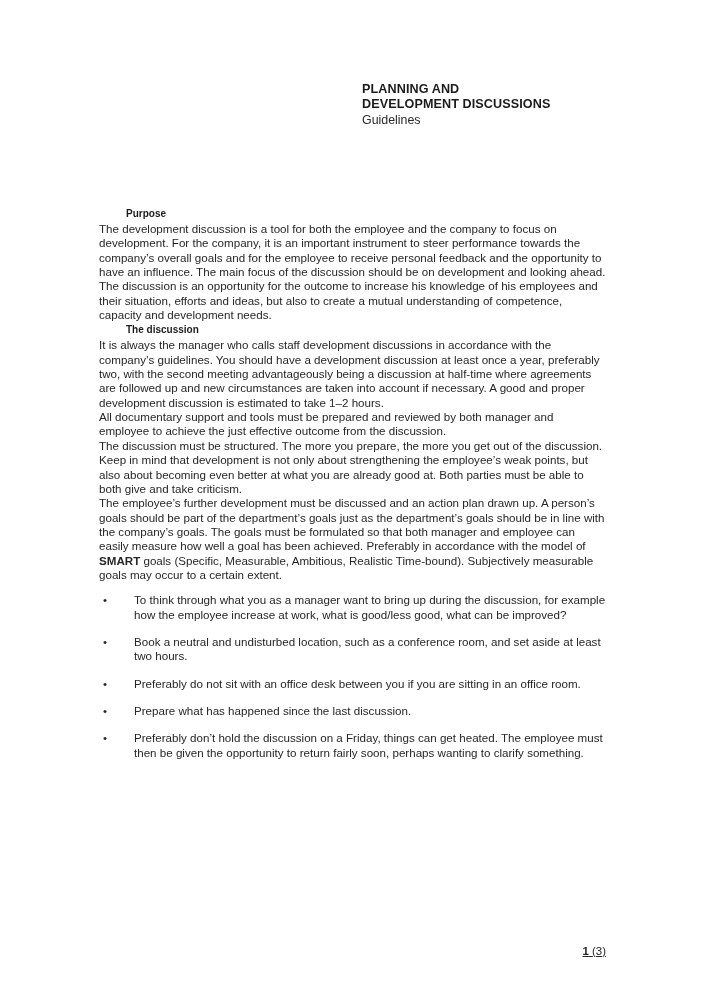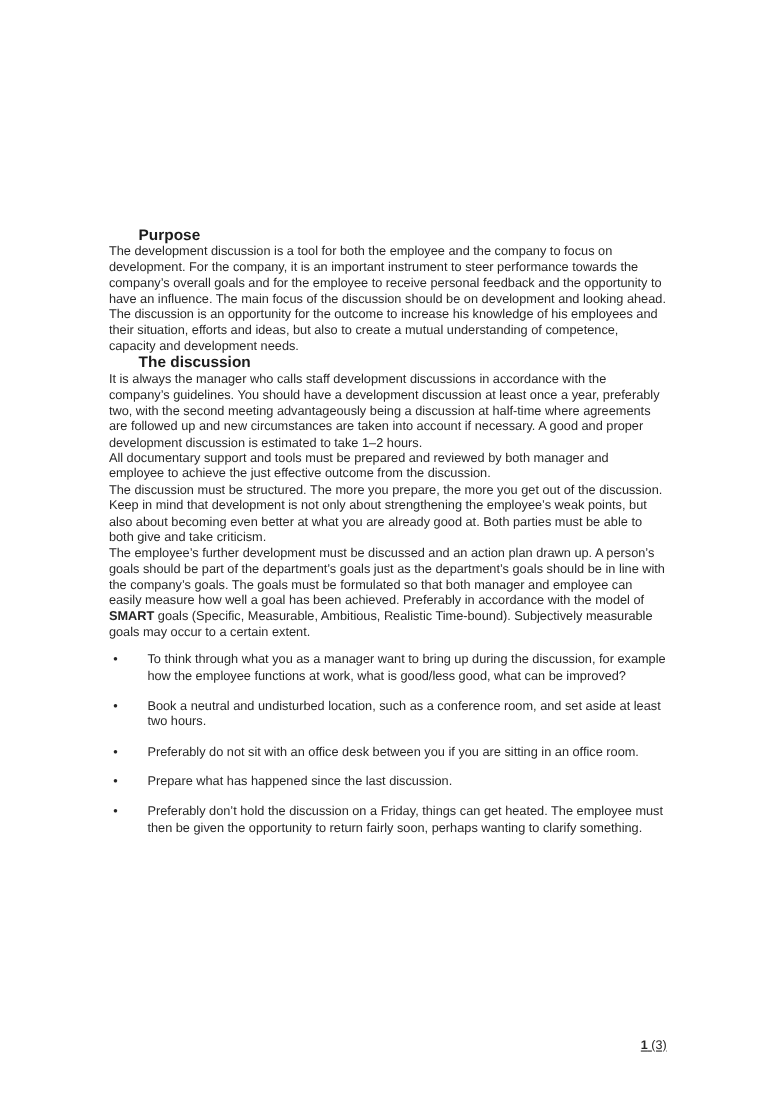--- a/index.html
+++ b/index.html
@@ -47,21 +47,21 @@
 
   
   .content {
     position: absolute;
     left: 99px;
     top: 206px;
     width: 507px;
   }
 
   h2.section-heading {
-    font-size: 14px;
+    font-size: 10px;
     font-weight: bold;
     line-height: 15px;
     margin: 0 0 1px 0;
     color: #1b1b1b;
     padding-left: 27px;
   }
 
   p.para {
     font-size: 11.6px;
     line-height: 14.35px;
@@ -117,37 +117,42 @@
   }
   .footer .page-total {
     font-weight: normal;
   }
 </style>
 </head>
 <body>
 
 <div class="page">
 
+  <div class="doc-header">
+    <div class="title-line">PLANNING AND</div>
+    <div class="title-line">DEVELOPMENT DISCUSSIONS</div>
+    <div class="subtitle">Guidelines</div>
+  </div>
 
   <div class="content">
 
     <h2 class="section-heading">Purpose</h2>
     <p class="para">The development discussion is a tool for both the employee and the company to focus on development. For the company, it is an important instrument to steer performance towards the company’s overall goals and for the employee to receive personal feedback and the opportunity to have an influence. The main focus of the discussion should be on development and looking ahead.</p>
     <p class="para gap-para">The discussion is an opportunity for the outcome to increase his knowledge of his employees and their situation, efforts and ideas, but also to create a mutual understanding of competence, capacity and development needs.</p>
 
     <h2 class="section-heading gap-section">The discussion</h2>
     <p class="para">It is always the manager who calls staff development discussions in accordance with the company’s guidelines. You should have a development discussion at least once a year, preferably two, with the second meeting advantageously being a discussion at half-time where agreements are followed up and new circumstances are taken into account if necessary. A good and proper development discussion is estimated to take 1–2 hours.</p>
     <p class="para gap-para">All documentary support and tools must be prepared and reviewed by both manager and employee to achieve the just effective outcome from the discussion.</p>
     <p class="para gap-para">The discussion must be structured. The more you prepare, the more you get out of the discussion. Keep in mind that development is not only about strengthening the employee’s weak points, but also about becoming even better at what you are already good at. Both parties must be able to both give and take criticism.</p>
     <p class="para gap-para"><span>The employee’s further development must be discussed and an action plan drawn up. A person’s goals should be part of the department’s goals just as the department’s goals should be in line with the company’s goals. The goals must be formulated so that both manager and employee can easily measure how well a goal has been achieved. Preferably in accordance with the model of </span><b class="inline-bold">SMART</b><span> goals (Specific, Measurable, Ambitious, Realistic Time-bound). Subjectively measurable goals may occur to a certain extent.</span></p>
 
     <ul class="bullets">
       <li>
         <span class="bullet-dot">•</span>
-        <span>To think through what you as a manager want to bring up during the discussion, for example how the employee functions at work, what is good/less good, what can be improved?</span>
+        <span>To think through what you as a manager want to bring up during the discussion, for example how the employee increase at work, what is good/less good, what can be improved?</span>
       </li>
       <li>
         <span class="bullet-dot">•</span>
         <span>Book a neutral and undisturbed location, such as a conference room, and set aside at least two hours.</span>
       </li>
       <li>
         <span class="bullet-dot">•</span>
         <span>Preferably do not sit with an office desk between you if you are sitting in an office room.</span>
       </li>
       <li>

